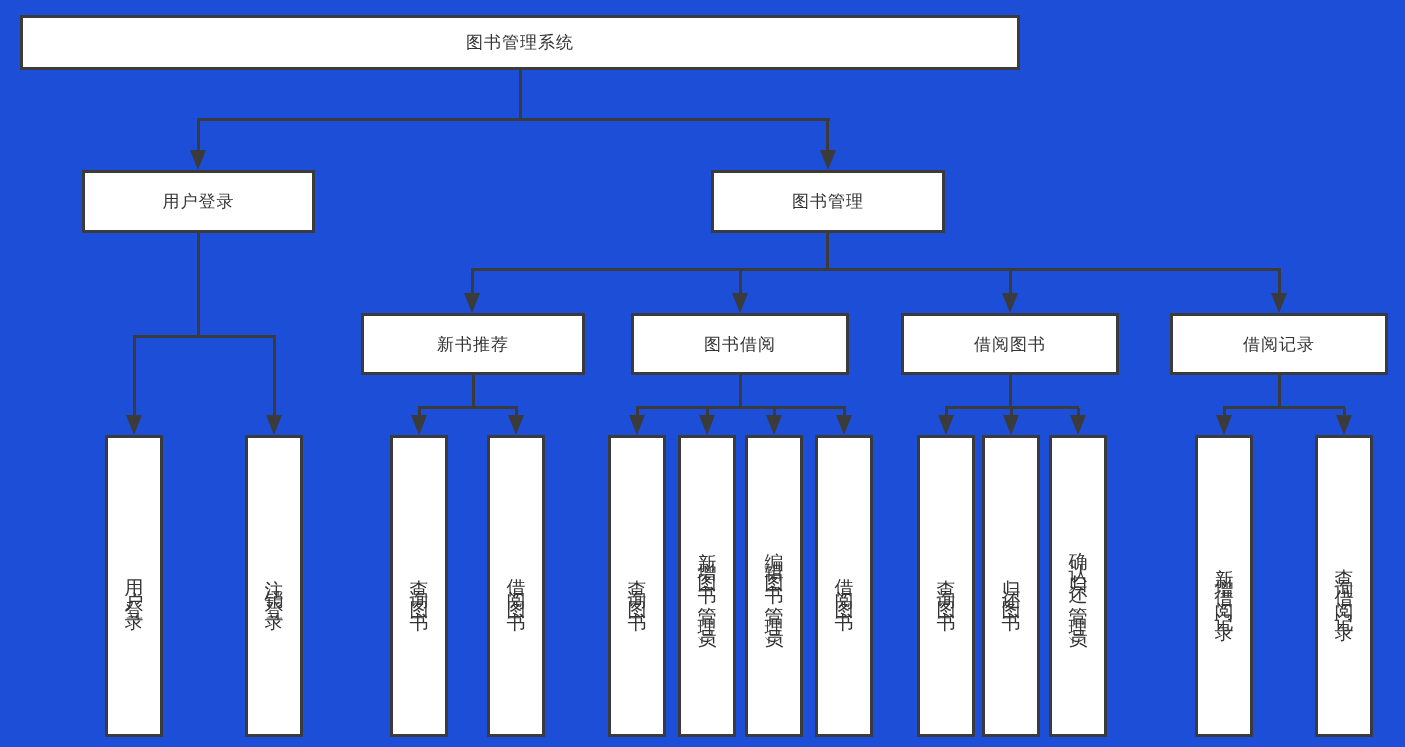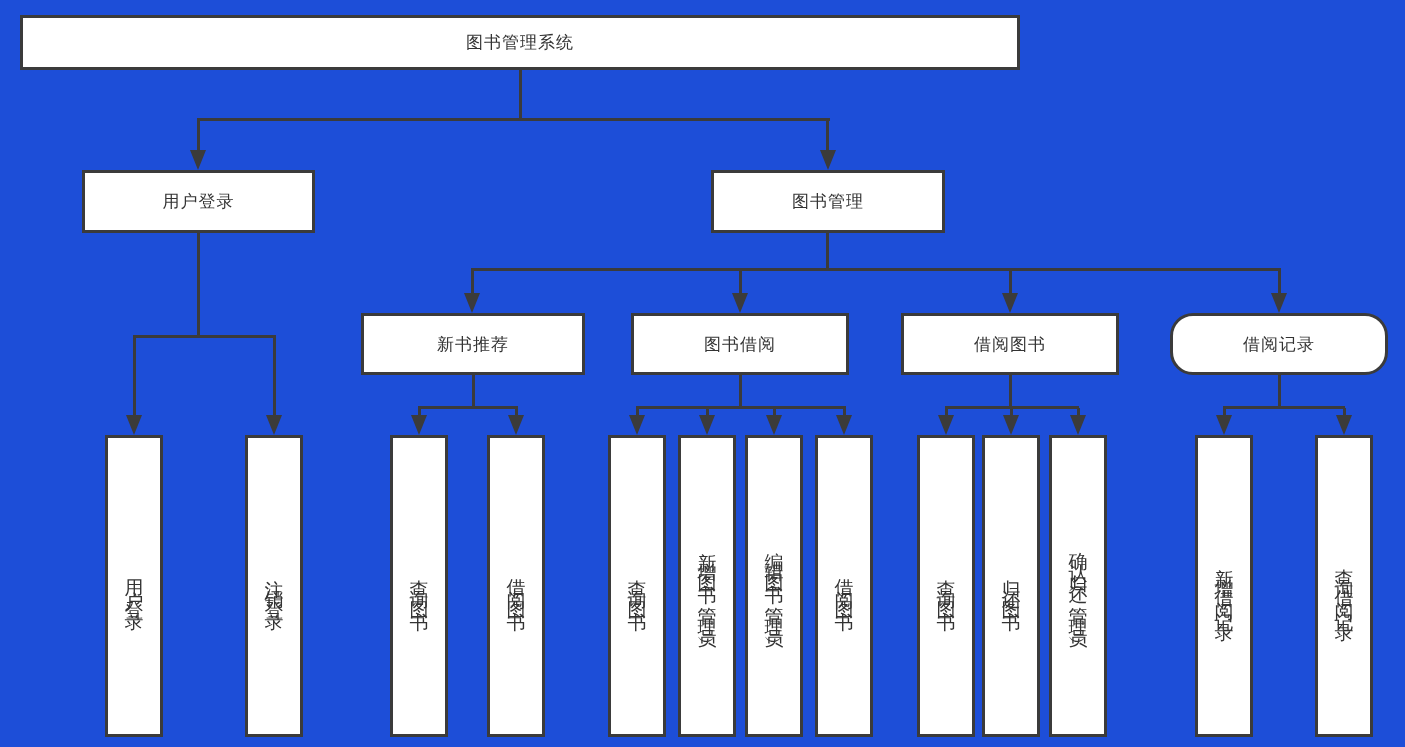--- a/index.html
+++ b/index.html
@@ -102,21 +102,21 @@
   <div class="vl" style="left:739px;  top:270px; height:25px;"></div>
   <div class="arrow" style="left:732px;  top:293px;"></div>
   <div class="vl" style="left:1009px; top:270px; height:25px;"></div>
   <div class="arrow" style="left:1002px; top:293px;"></div>
   <div class="vl" style="left:1278px; top:270px; height:25px;"></div>
   <div class="arrow" style="left:1271px; top:293px;"></div>
 
   <div class="node" style="left:631px;  top:313px; width:218px; height:62px;">图书借阅</div>
   <div class="node" style="left:361px;  top:313px; width:224px; height:62px;">新书推荐</div>
   <div class="node" style="left:901px;  top:313px; width:218px; height:62px;">借阅图书</div>
-  <div class="node" style="left:1170px; top:313px; width:218px; height:62px;border-radius:23px;">借阅记录</div>
+  <div class="node" style="left:1170px; top:313px; width:218px; height:62px;">借阅记录</div>
 
   <div class="vl" style="left:472px; top:375px; height:33px;"></div>
   <div class="hl" style="left:418px; top:406px; width:100px;"></div>
   <div class="vl" style="left:418px; top:408px; height:9px;"></div>
   <div class="arrow" style="left:411px; top:415px;"></div>
   <div class="vl" style="left:515px; top:408px; height:9px;"></div>
   <div class="arrow" style="left:508px; top:415px;"></div>
 
   <div class="vl" style="left:739px; top:375px; height:33px;"></div>
   <div class="hl" style="left:636px; top:406px; width:210px;"></div>

